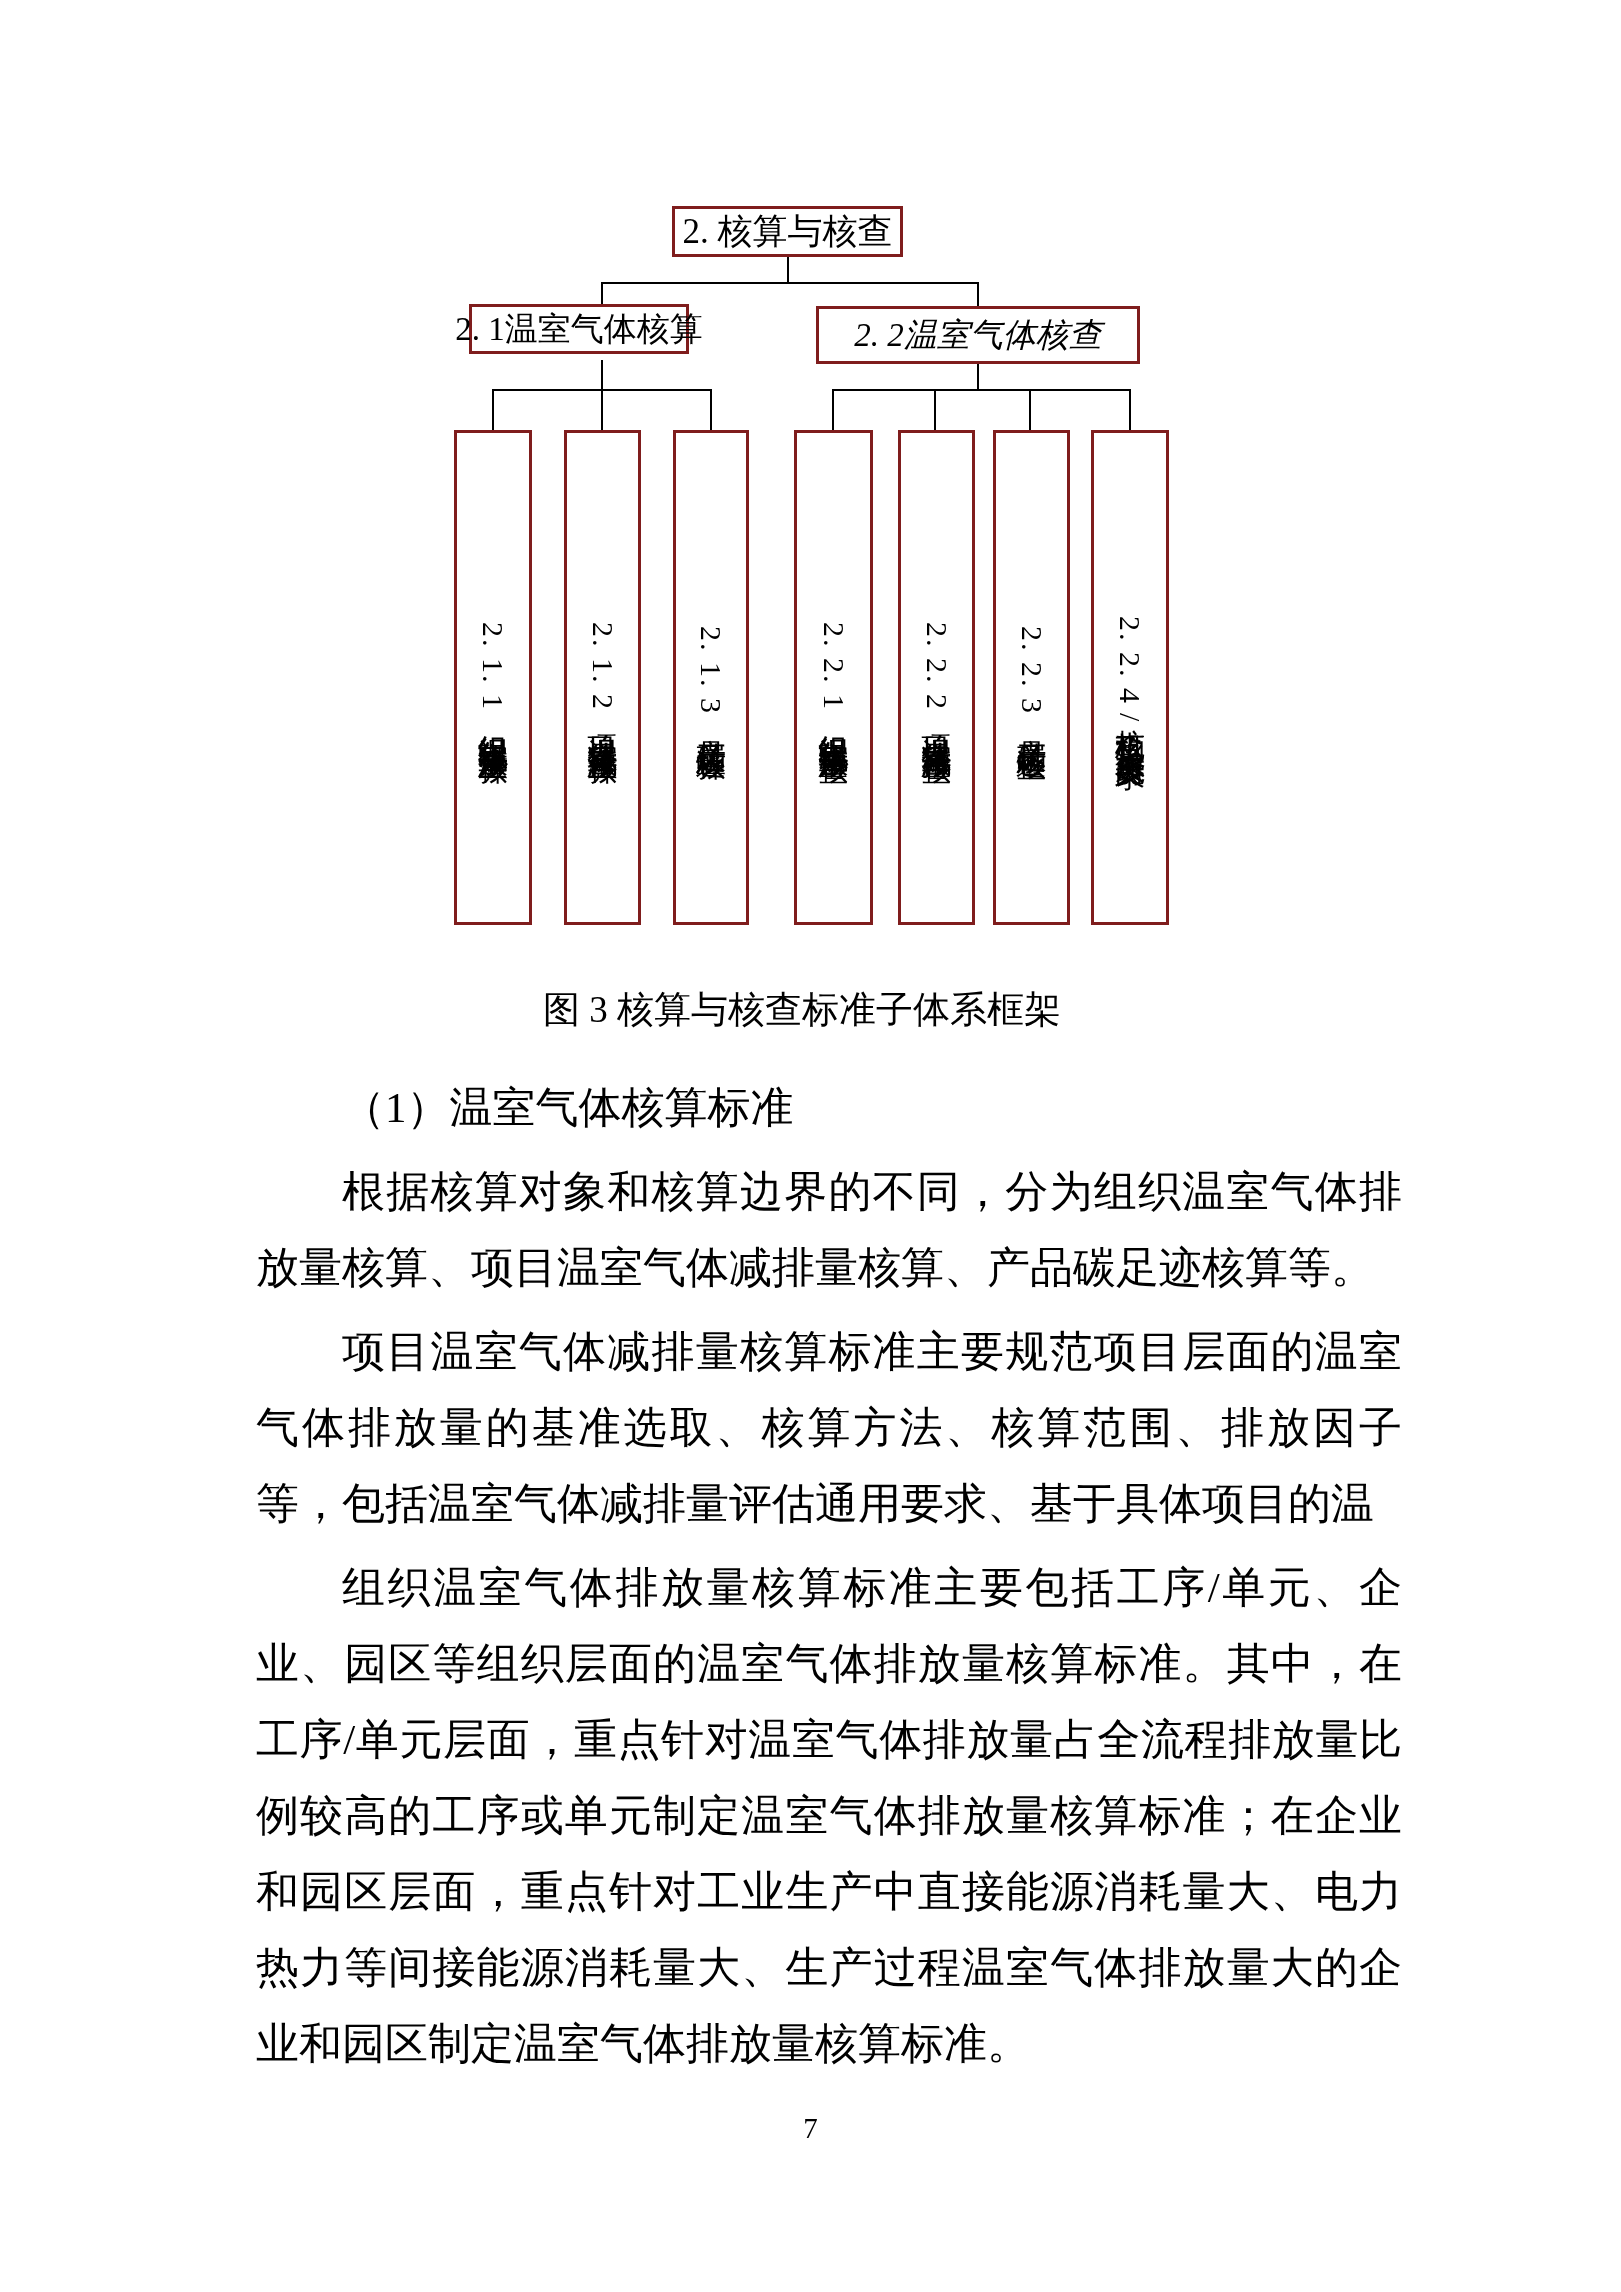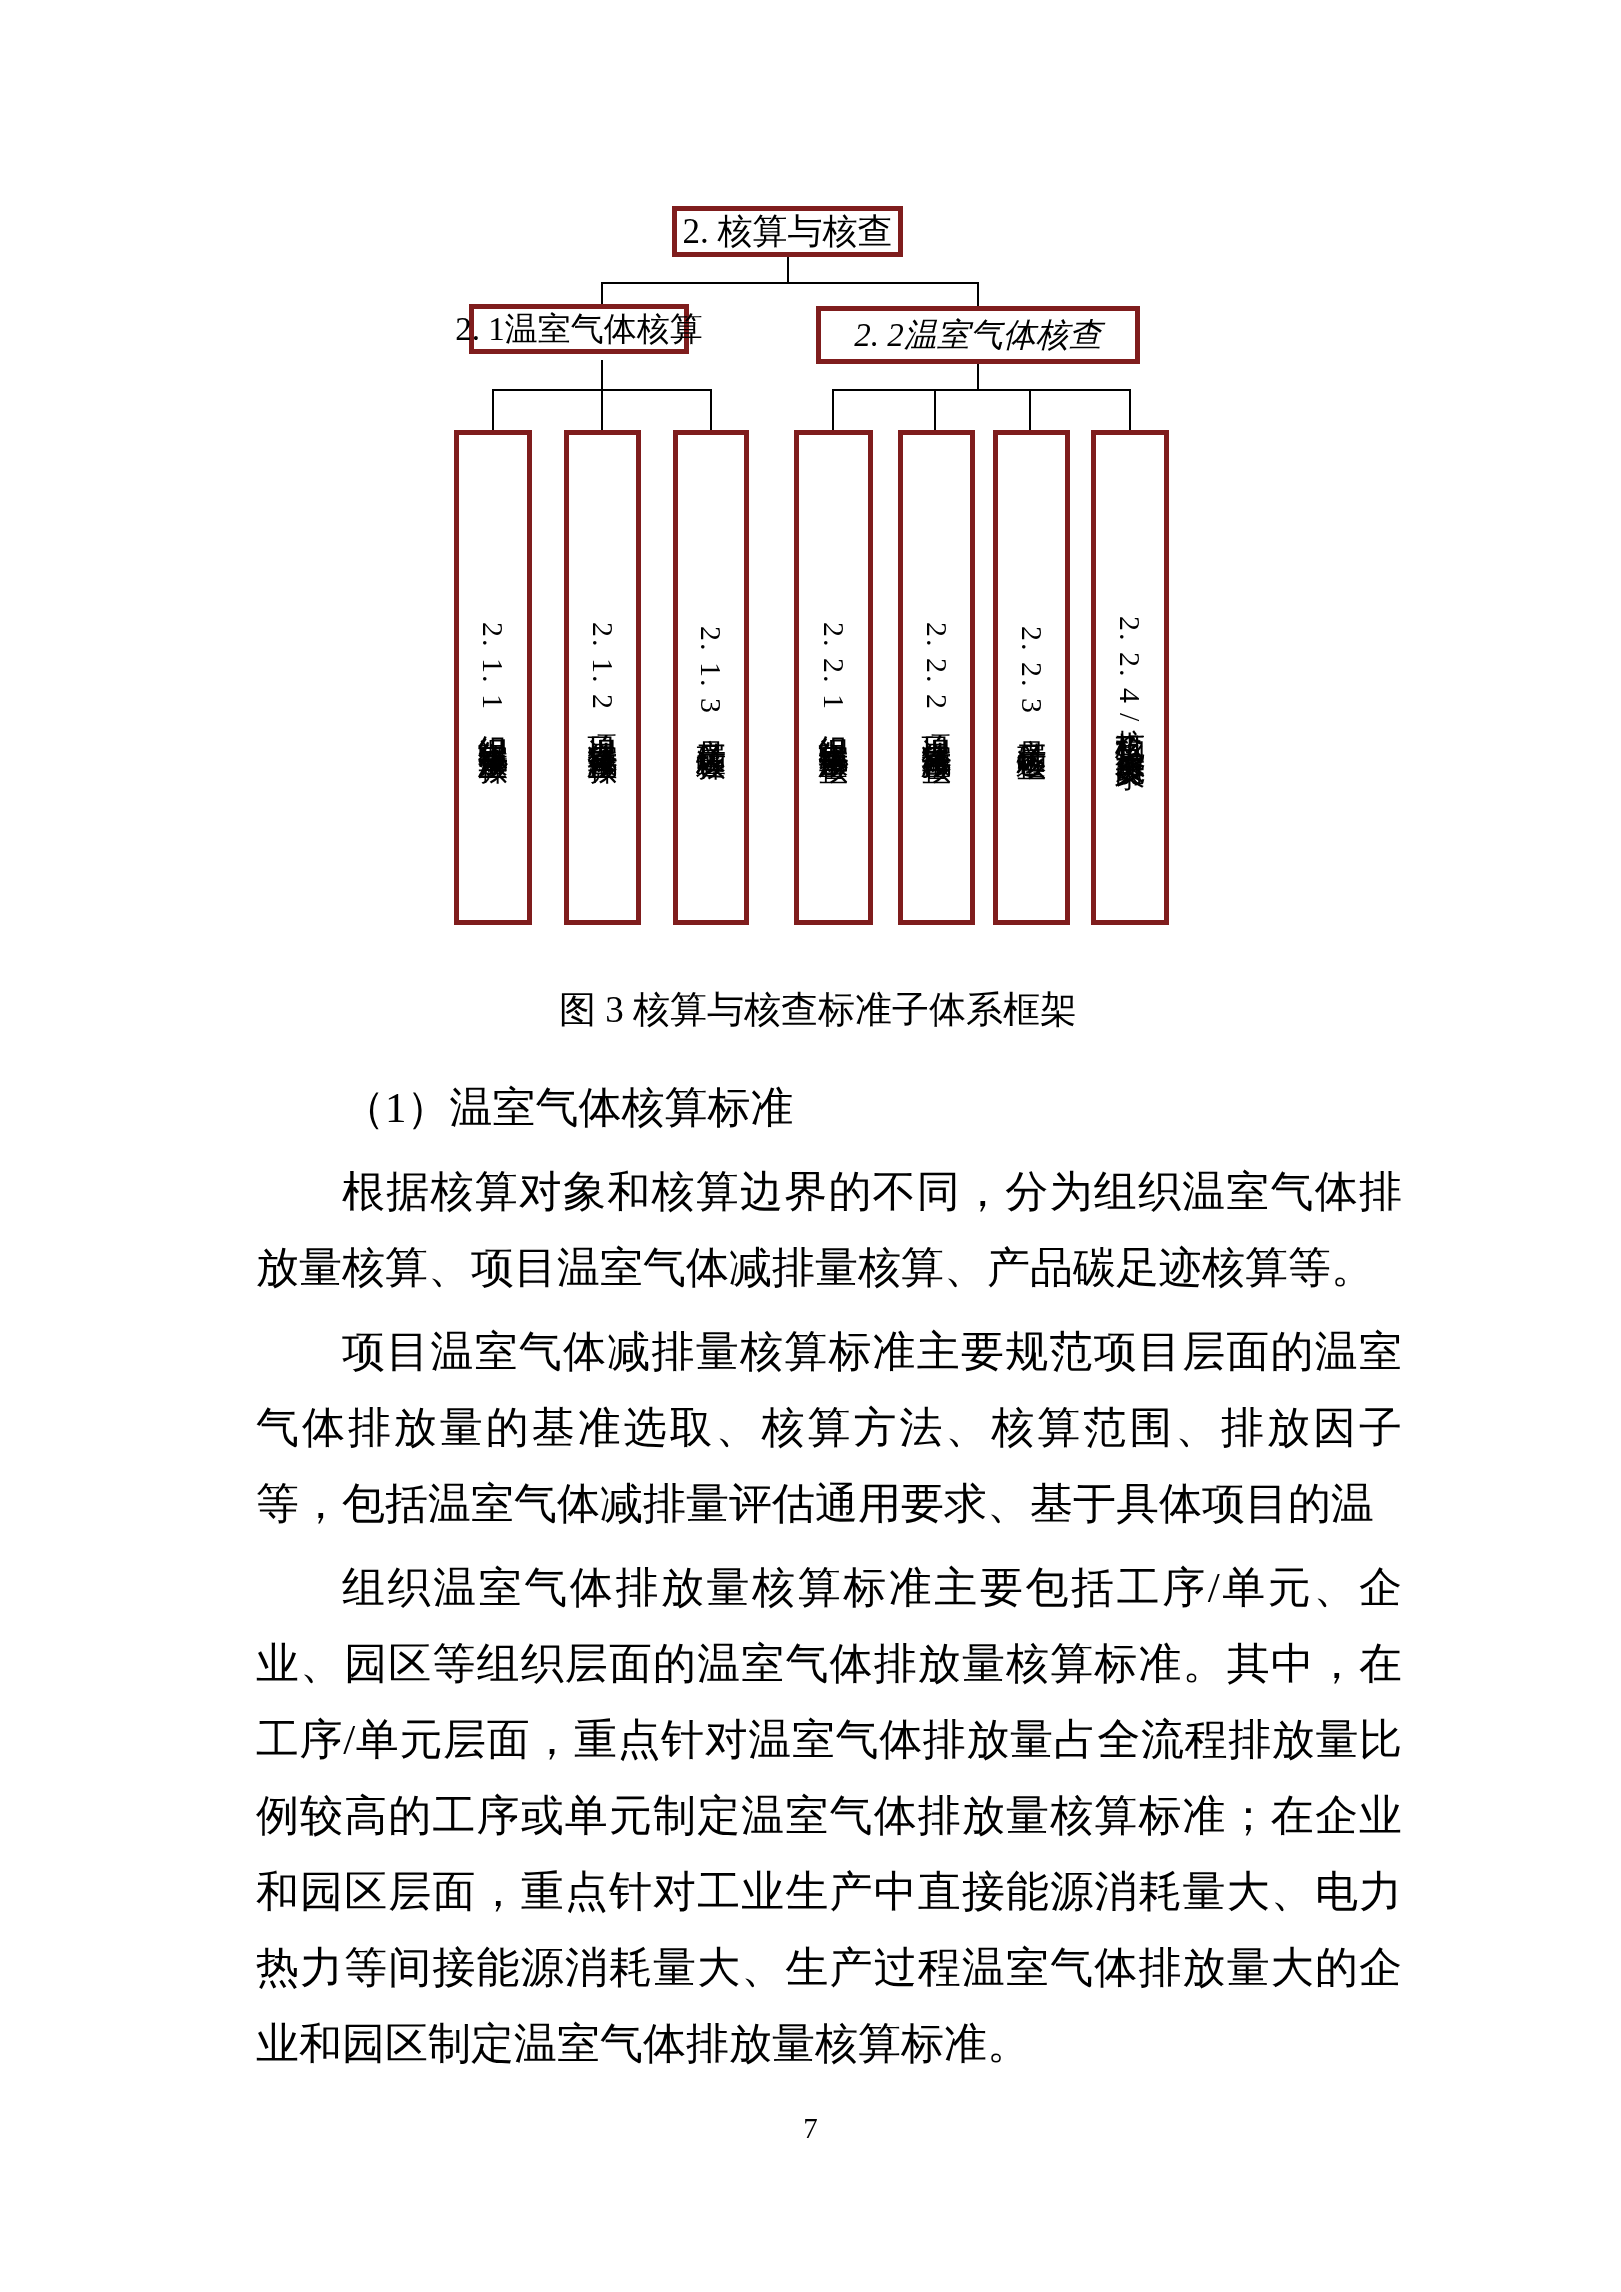--- a/index.html
+++ b/index.html
@@ -3,21 +3,21 @@
 <meta charset="utf-8">
 <style>
   html,body{margin:0;padding:0;background:#ffffff;}
   .page{
     position:relative;width:1621px;height:2293px;background:#ffffff;
     font-family:"Liberation Serif","DejaVu Serif",serif;color:#000;overflow:hidden;
   }
   .page *{box-sizing:border-box;}
   
   .node{
-    position:absolute;border:5px solid #7f1d1d;background:#fff;
+    position:absolute;border:3px solid #7f1d1d;background:#fff;
     display:flex;align-items:center;justify-content:center;
     font-family:"Liberation Serif","DejaVu Serif",serif;color:#000;
     white-space:nowrap;
   }
   .node-root{left:672px;top:206px;width:231px;height:51px;font-size:35px;}
   .node-l2{font-size:33px;}
   .node-21{left:469px;top:304px;width:220px;height:50px;}
   .node-22{left:816px;top:306px;width:324px;height:58px;font-style:italic;}
   .vnode{position:absolute;top:430px;height:495px;}
   .vnode span{
@@ -44,21 +44,21 @@
   .ln-21-d3     {left:710px;top:389px;width:2px;height:41px;}
   
   .ln-22-stub   {left:977px;top:360px;width:2px;height:29px;}
   .ln-22-split  {left:832px;top:389px;width:299px;height:2px;}
   .ln-22-d1     {left:832px;top:389px;width:2px;height:41px;}
   .ln-22-d2     {left:934px;top:389px;width:2px;height:41px;}
   .ln-22-d3     {left:1029px;top:389px;width:2px;height:41px;}
   .ln-22-d4     {left:1129px;top:389px;width:2px;height:41px;}
   
   .caption{
-    position:absolute;left:16px;top:982px;width:1604px;
+    position:absolute;left:0;top:982px;width:1604px;
     text-align:center;font-size:37px;line-height:55px;
   }
   .bodytext{
     position:absolute;left:248px;top:1062px;width:1162px;
     font-size:43px;line-height:76px;text-align:justify;
   }
   .bodytext p{margin:8px;text-indent:2em;}
   .pageno{
     position:absolute;left:0;top:2109px;width:1621px;
     text-align:center;font-size:29px;line-height:39px;

